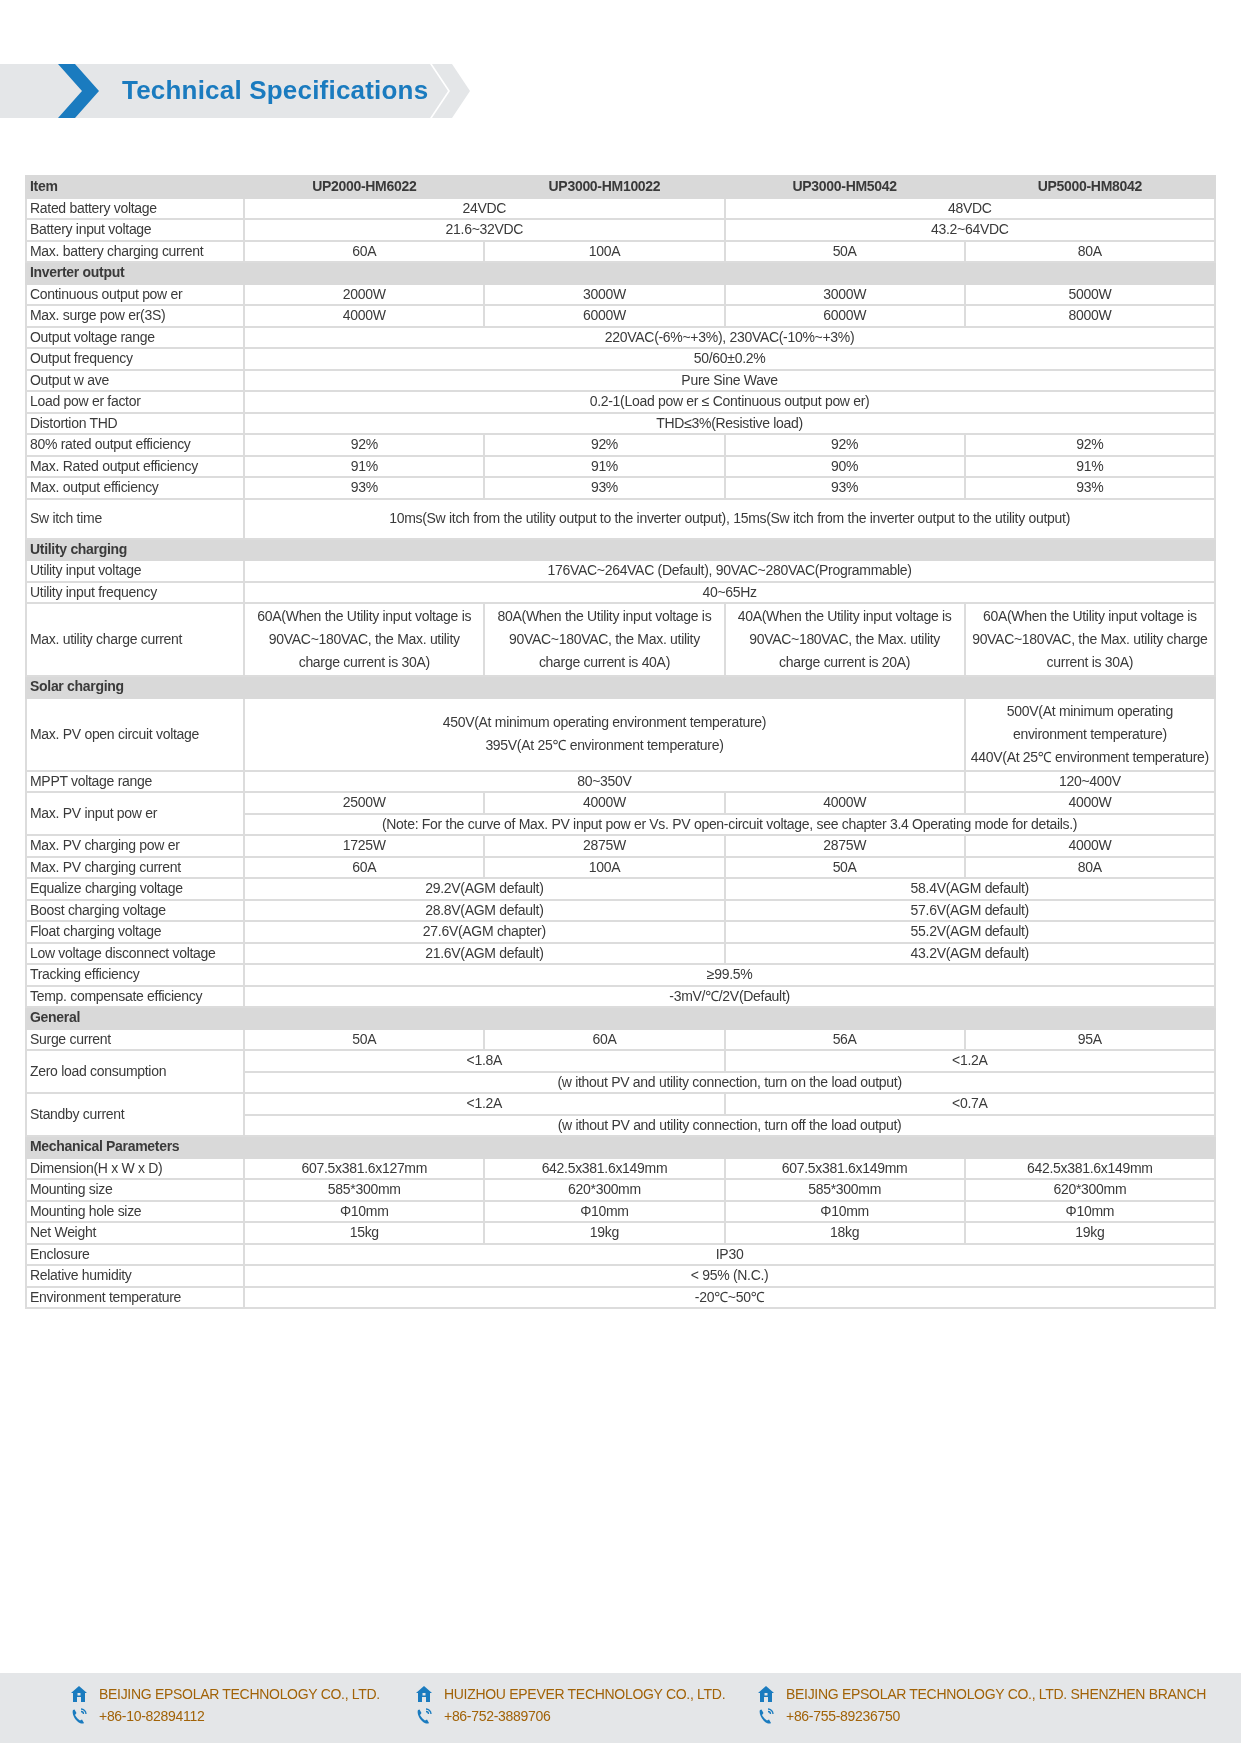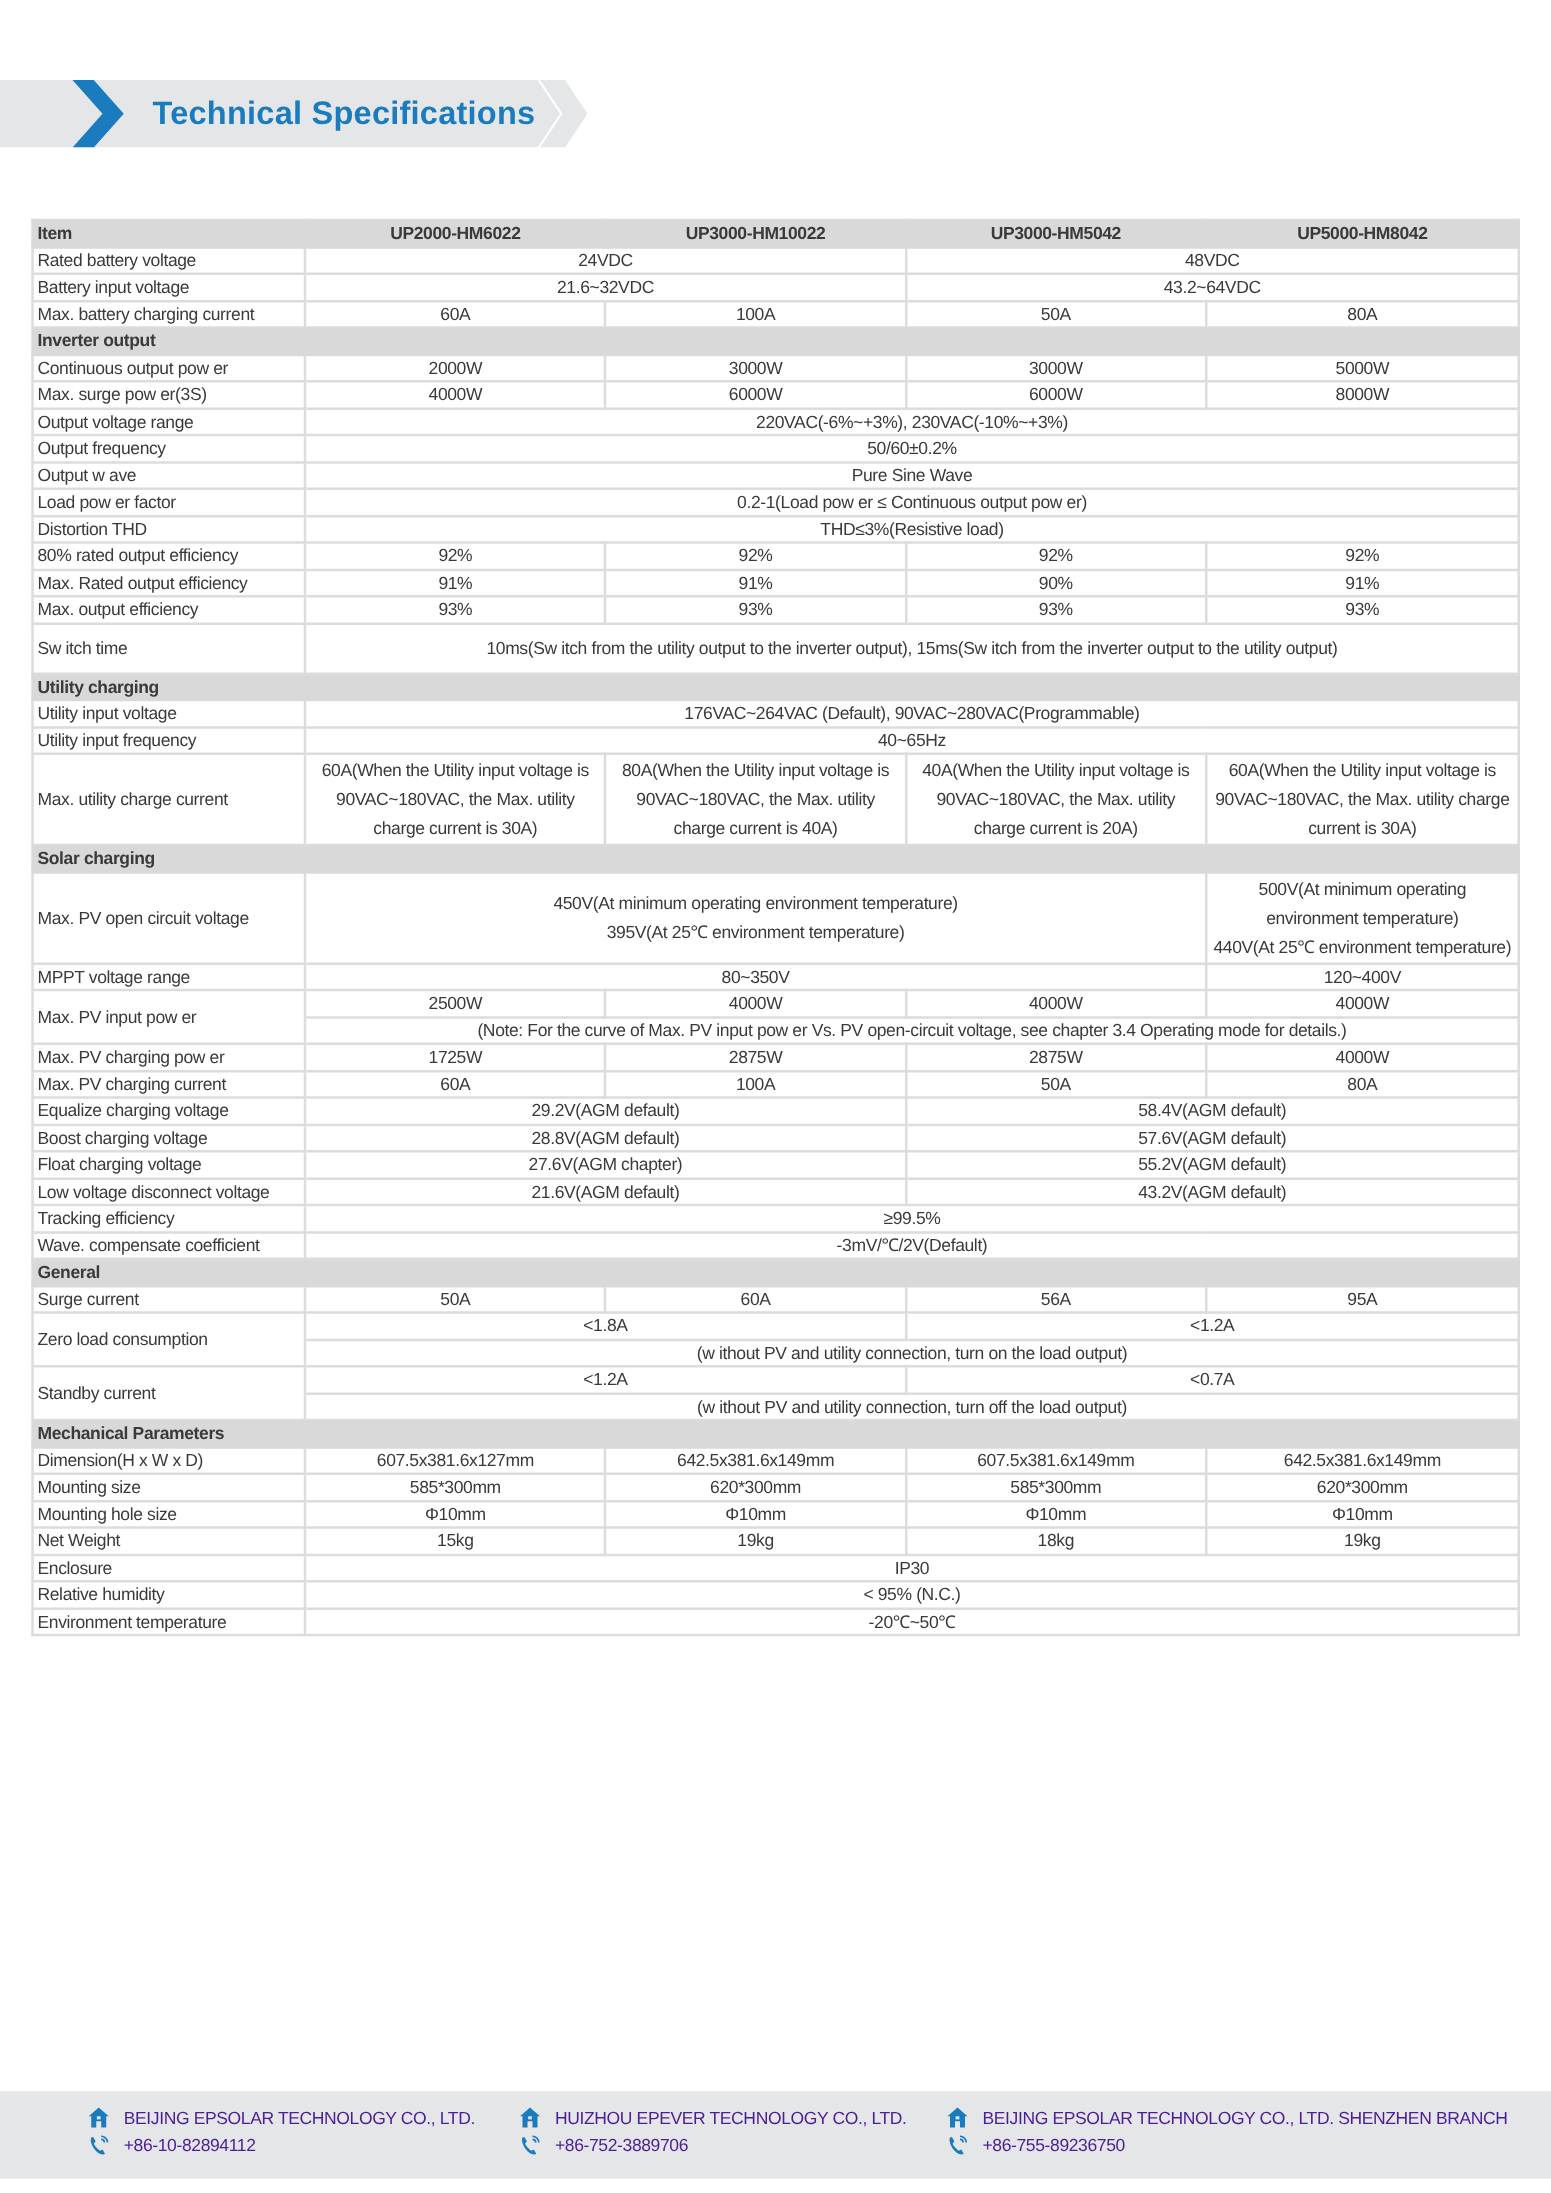--- a/index.html
+++ b/index.html
@@ -24,21 +24,21 @@
   .spec-table tr.section td { background: #d9d9d9; font-weight: bold; text-align: left; border-color: #d9d9d9; }
   .spec-table td.multi { line-height: 23px; padding: 1px 3px; }
   .spec-table tr.tall td { height: 38px; }
   .col-label { width: 218px; }
   .col-model { width: 240px; }
   .col-last { width: 250px; }
 
   
   .footer { position: absolute; left: 0; top: 1673px; width: 1241px; height: 70px; background: #e4e6e8; }
   .footer-block { position: absolute; top: 10px; }
-  .footer-line { display: flex; align-items: center; height: 22px; font-size: 14px; color: #4c1d95;
+  .footer-line { display: flex; align-items: center; height: 22px; font-size: 14px; color: #a16207;
                  letter-spacing: -0.3px; white-space: nowrap; }
   .footer-line .ico { width: 18px; height: 18px; margin-right: 11px; display: inline-block; }
   .footer-line .ico svg { display: block; }
 </style>
 </head>
 <body>
 
 <div class="banner">
   <svg width="470" height="54" viewBox="0 0 470 54">
     <polygon points="0,0 430,0 448,27 430,54 0,54" fill="#e4e6e8"></polygon>
@@ -226,21 +226,21 @@
     <tr>
       <td class="label">Low voltage disconnect voltage</td>
       <td colspan="2">21.6V(AGM default)</td>
       <td colspan="2">43.2V(AGM default)</td>
     </tr>
     <tr>
       <td class="label">Tracking efficiency</td>
       <td colspan="4">≥99.5%</td>
     </tr>
     <tr>
-      <td class="label">Wave. compensate coefficient</td>
+      <td class="label">Temp. compensate efficiency</td>
       <td colspan="4">-3mV/℃/2V(Default)</td>
     </tr>
 
     <tr class="section">
       <td colspan="5">General</td>
     </tr>
     <tr>
       <td class="label">Surge current</td>
       <td>50A</td>
       <td>60A</td>

